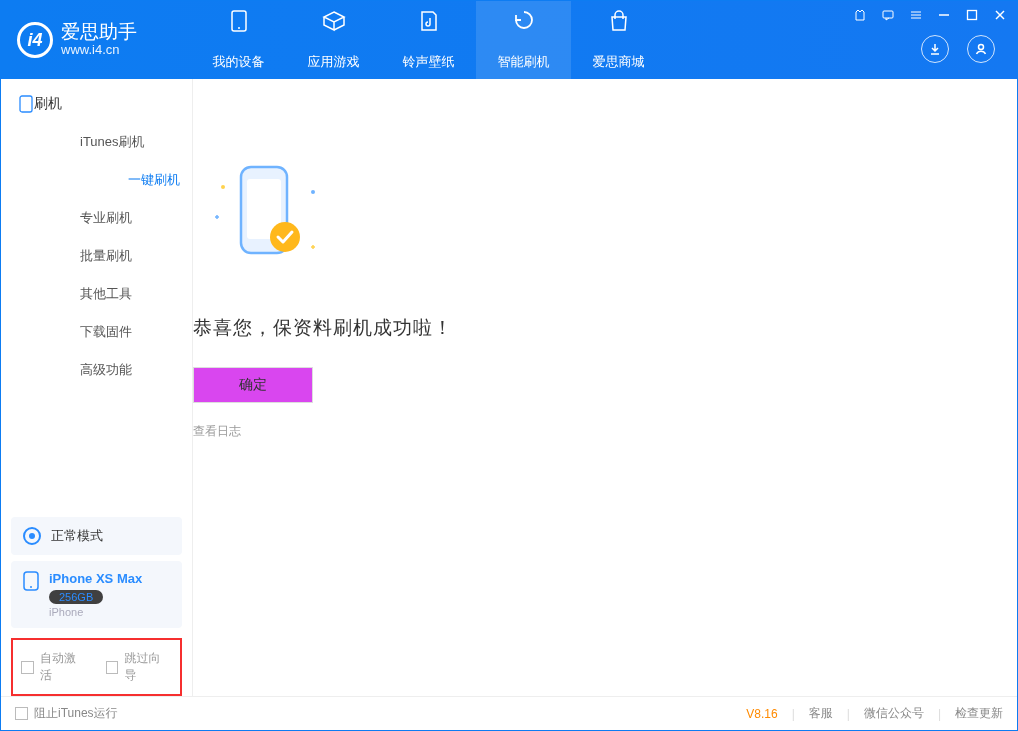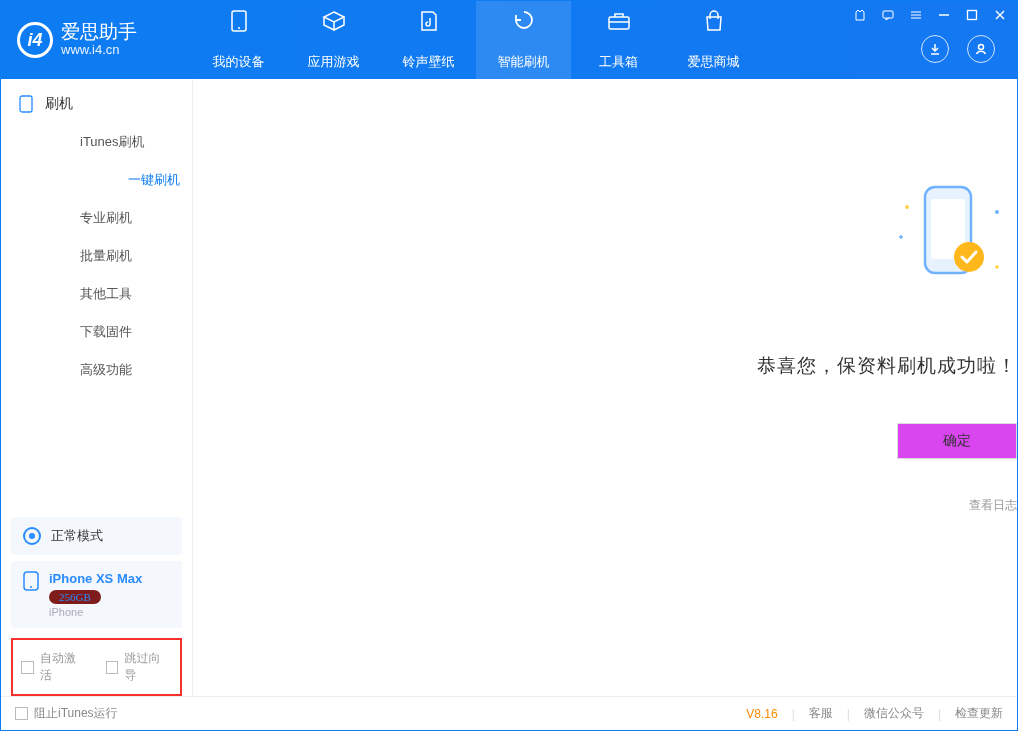--- a/index.html
+++ b/index.html
@@ -97,21 +97,21 @@
   width: 192px;
   border-right: 1px solid #eee;
   display: flex;
   flex-direction: column;
   font-size: 13px;
   color: #555;
 }
 .side-group-title {
   display: flex;
   align-items: center;
-  gap: 12px;
+  gap: 1px;
   padding: 16px 18px 10px 18px;
   font-size: 14px;
   color: #333;
 }
 .side-item {
   padding: 10px 12px 10px 79px;
   cursor: pointer;
 }
 .side-item.active { color: #0d7cf2; text-align: right; }
 
@@ -131,46 +131,45 @@
   padding: 10px 12px;
 }
 .mode-dot {
   width: 18px; height: 18px; border: 2px solid #2a8cff; border-radius: 50%;
   display:flex;align-items:center;justify-content:center;
 }
 .mode-dot::before { content:""; width:6px;height:6px;background:#2a8cff;border-radius:50%; }
 .dev-name { color: #2a8cff; font-weight: 600; font-size: 13px; }
 .badge {
   display:inline-block; margin-top:4px;
-  background:#7f1d1d; color:#2a8cff;
-  border-radius: 10px; padding: 1px 10px; font-size: 11px; font-family: Liberation Serif, serif;
+  background:#404040; color:#2a8cff;
+  border-radius: 10px; padding: 1px 10px; font-size: 11px;
 }
 .dev-sub { color:#aab; font-size: 11px; margin-top: 2px; }
 
 .chk-row {
   margin: 0 10px 0 10px;
   border: 2px solid #f62f2f;
   padding: 10px 8px;
   display: flex;
   gap: 18px;
   font-size: 12px;
   color: #999;
 }
 .chk { display:flex; align-items:center; gap:6px; cursor:pointer;}
 .chk .box { width:13px; height:13px; border:1px solid #bbb; display:inline-block;}
 
 
 .main {
   flex: 1;
   display: flex;
   flex-direction: column;
-  align-items: flex-end;
-  padding-top: 98px;
+  align-items: flex-start;
+  padding-top: 78px;
   color: #444;
-  gap: 18px;
 }
 .phone-svg { width: 140px; height: 140px; }
 .success-title { font-size: 19px; margin-top: 18px; color: #333; letter-spacing: 1px;}
 .btn-primary {
   margin-top: 26px;
   width: 120px; height: 36px;
   border: 1px solid #ddd;
   background: #d946ef;
   font-size: 14px;
   color: #333;
@@ -241,30 +240,20 @@
         <span>铃声壁纸</span>
       </div>
       <div class="tab active">
         <span class="ico">
             <svg width="24" height="24" viewBox="0 0 24 24">
               <path d="M12 3 A8 8 0 1 1 4 11" fill="none" stroke="#fff" stroke-width="1.8"></path>
               <path d="M4 6 L4 11 L9 11" fill="none" stroke="#fff" stroke-width="1.8"></path>
             </svg>
           </span>
         <span>智能刷机</span>
-      </div>
-      <div class="tab">
-        <span class="ico">
-            <svg width="24" height="20" viewBox="0 0 24 20">
-              <rect x="2" y="6" width="20" height="12" rx="1.5" fill="none" stroke="#fff" stroke-width="1.5"></rect>
-              <path d="M8 6 L8 3 L16 3 L16 6" fill="none" stroke="#fff" stroke-width="1.5"></path>
-              <line x1="2" y1="11" x2="22" y2="11" stroke="#fff" stroke-width="1.5"></line>
-            </svg>
-          </span>
-        <span>工具箱</span>
       </div>
       <div class="tab">
         <span class="ico">
             <svg width="22" height="22" viewBox="0 0 22 22">
               <path d="M4 7 L18 7 L17 20 L5 20 Z" fill="none" stroke="#fff" stroke-width="1.5"></path>
               <path d="M7 9 L7 5 A4 4 0 0 1 15 5 L15 9" fill="none" stroke="#fff" stroke-width="1.5"></path>
             </svg>
           </span>
         <span>爱思商城</span>
       </div>

